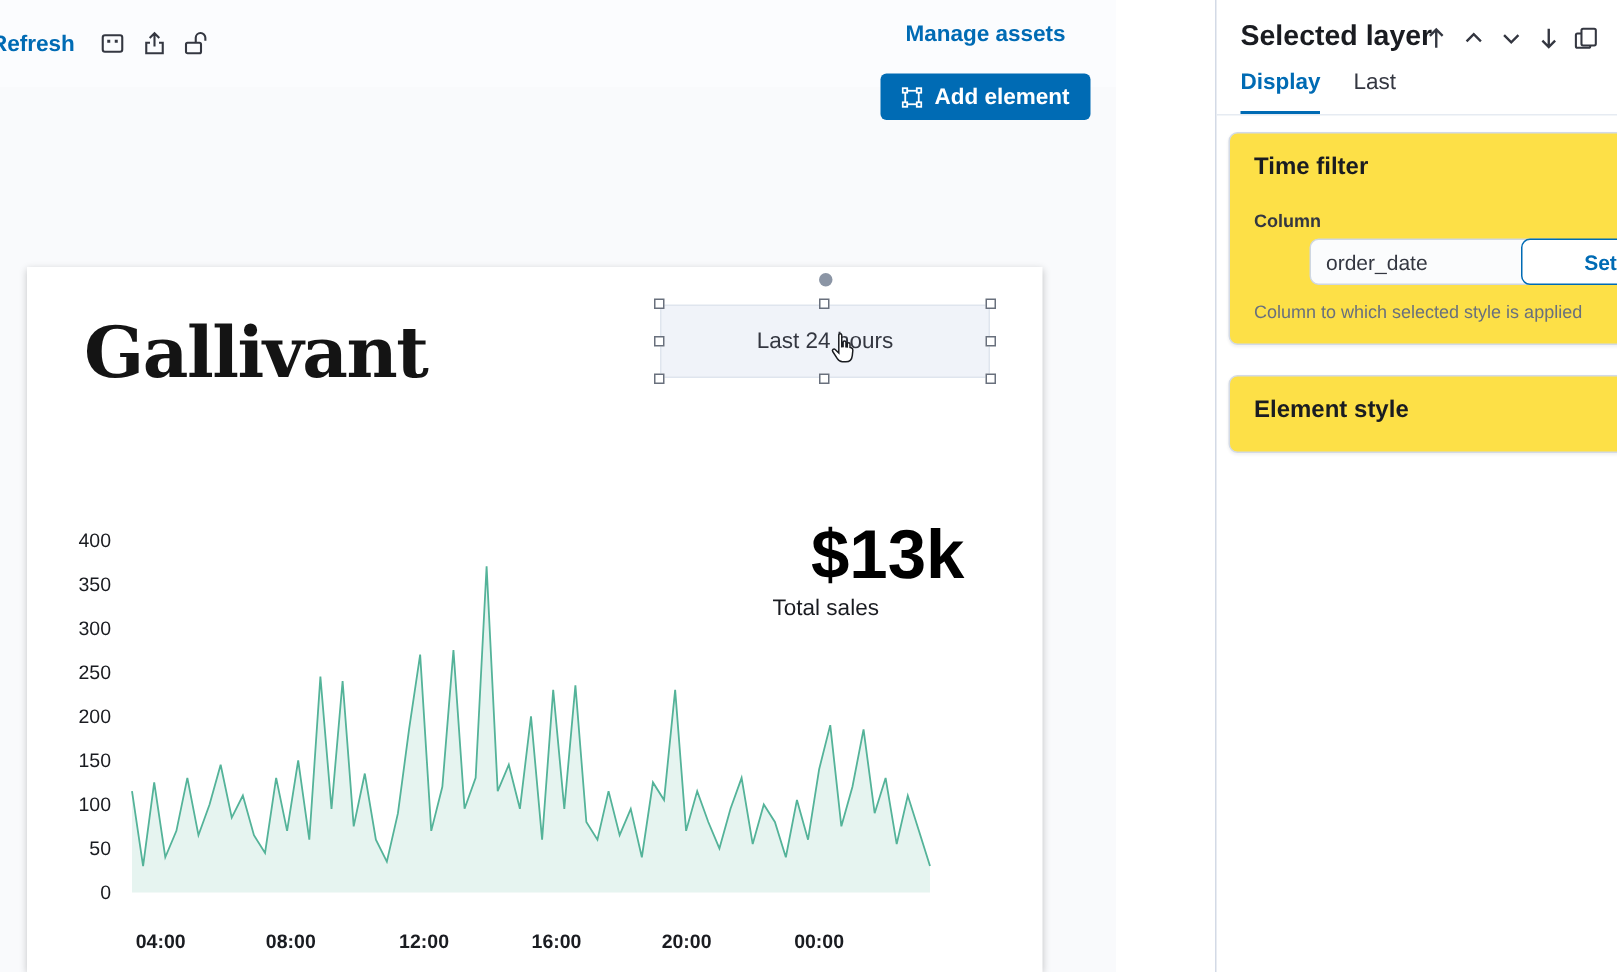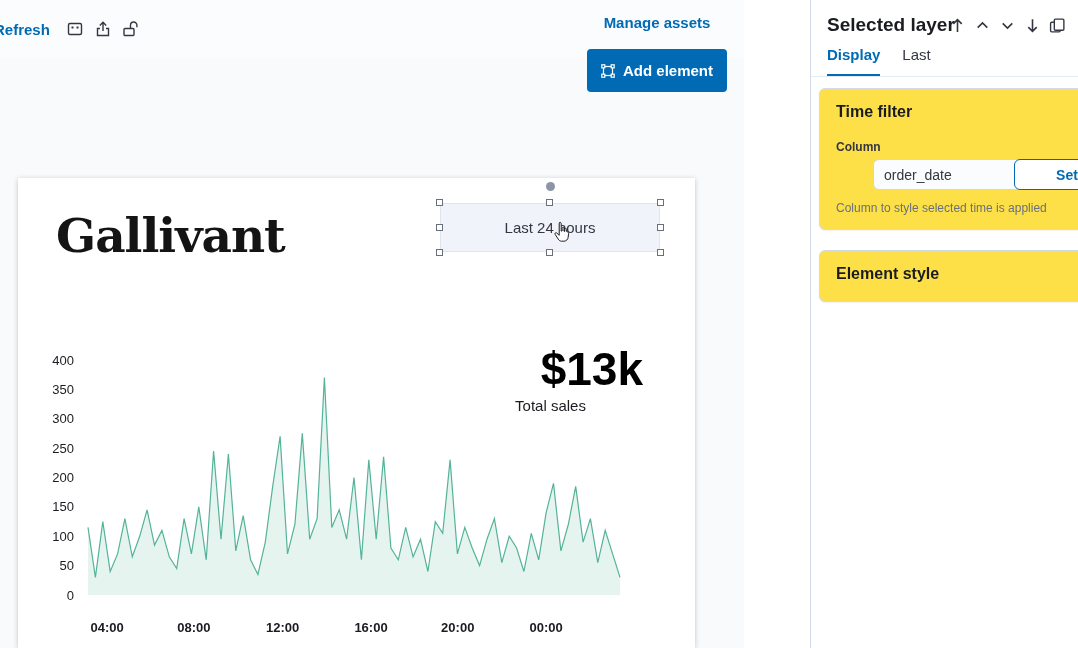--- a/index.html
+++ b/index.html
@@ -7,21 +7,21 @@
   .app { position:relative; width:1078px; height:648px; overflow:hidden; background:#fff; }
 
   
   .stage { position:absolute; left:0; top:0; width:744px; height:648px; background:#f9fafc; }
   .toolbar { position:absolute; left:0; top:0; width:744px; height:58px; background:#fbfcfe; }
   .link { color:#006bb4; font-size:15px; font-weight:600; text-decoration:none; cursor:pointer; }
   .refresh-link { position:absolute; left:-6px; top:21px; }
   .tb-icon { position:absolute; top:20px; width:18px; height:18px; color:#343741; cursor:pointer; }
   .tb-icon svg { width:100%; height:100%; }
   .toolbar-right { position:absolute; right:17px; top:14px; display:flex; align-items:center; gap:18px;flex-direction:column; }
-  .btn-primary { display:flex; align-items:center; gap:8px; height:43px; padding:0 14px;
+  .btn-primary { display:flex; align-items:center; gap:8px; height:31px; padding:0 14px;
     background:#006bb4; color:#fff; border:none; border-radius:4px; font-size:15px; font-weight:600;
     font-family:"Liberation Sans", sans-serif; cursor:pointer; }
   .btn-primary svg { width:14px; height:14px; }
 
   
   .workpad { position:absolute; left:18px; top:178px; width:677px; height:470px; background:#fff;
     box-shadow:0 1px 5px rgba(0,0,0,.22); }
   .logo { position:absolute; left:22px; top:30px; font-family:"DejaVu Serif", serif; font-weight:bold;
     font-size:47px; letter-spacing:-1px; color:#141414;margin-left:16px; }
   .metric-value { position:absolute; left:440px; top:164px; width:185px; text-align:right;
@@ -196,21 +196,21 @@
     <div class="tabs">
       <span class="tab active">Display</span>
       <span class="tab">Last</span>
     </div>
 
     <div class="card card-1">
       <div class="card-title">Time filter</div>
       <div class="field-label">Column</div>
       <input class="text-input" type="text" value="order_date" style="">
       <button class="btn-outline">Set</button>
-      <div class="help-text">Column to style selected time is applied</div>
+      <div class="help-text">Column to which selected style is applied</div>
     </div>
 
     <div class="card card-2">
       <div class="card-title">Element style</div>
       <span class="plus-icon">
         <svg viewBox="0 0 20 20" fill="none" stroke="currentColor" stroke-width="1.3">
           <circle cx="10" cy="10" r="8"></circle>
           <path d="M10 6 V14 M6 10 H14"></path>
         </svg>
       </span>

